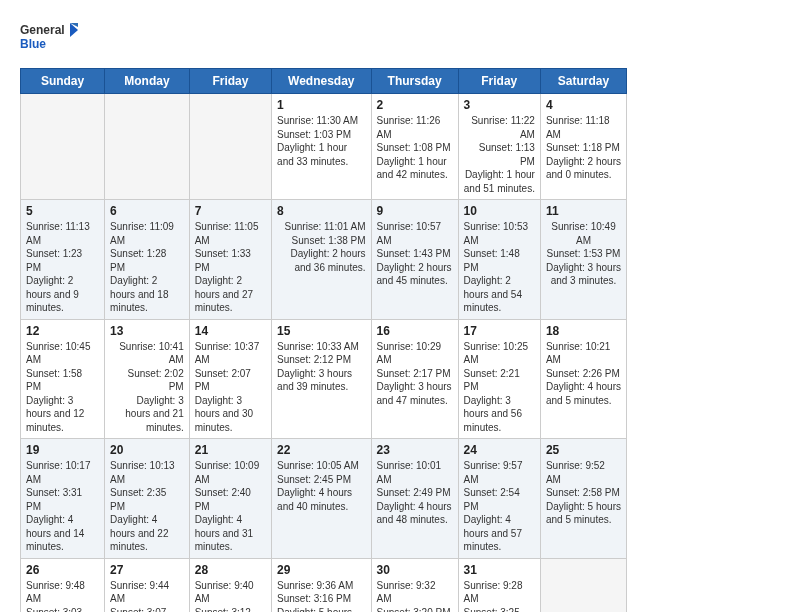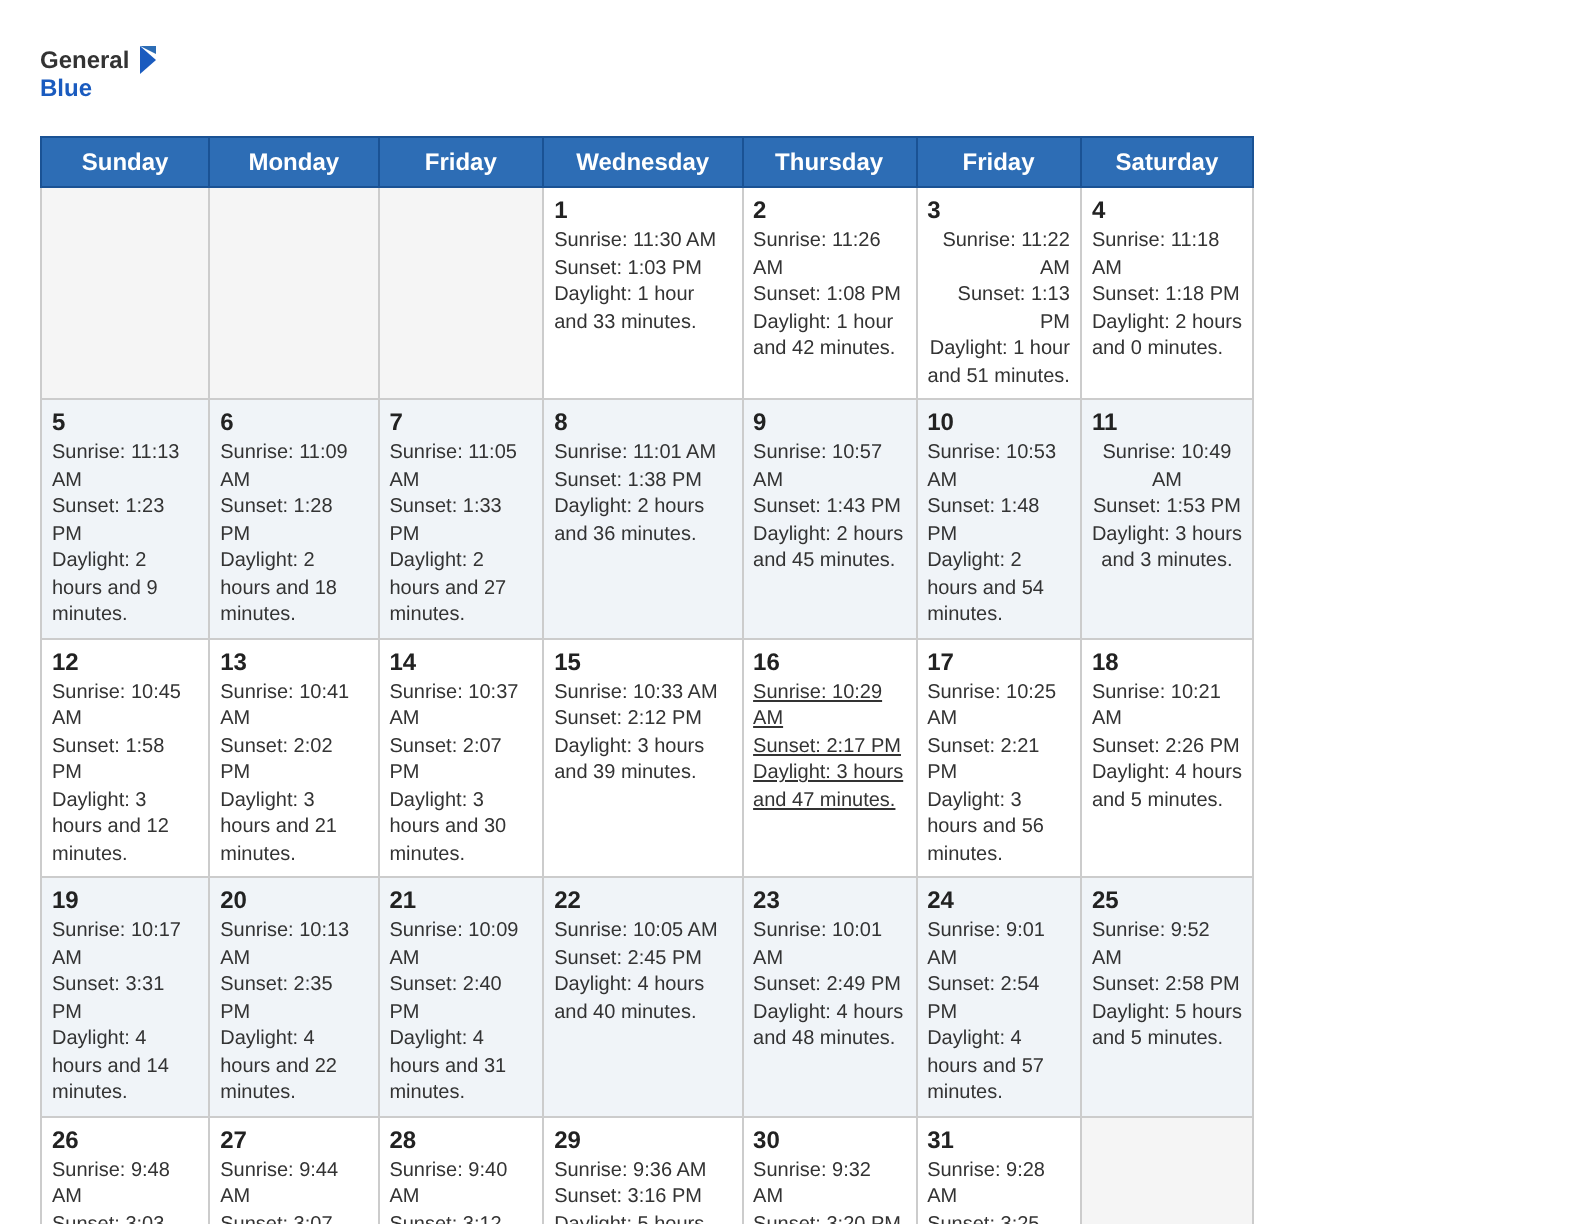--- a/index.html
+++ b/index.html
@@ -159,21 +159,21 @@
 Daylight: 2 hours and 18 minutes.</div>
           </td>
           <td>
             <span class="day-num">7</span>
             <div class="day-info" style="white-space: pre-line;">Sunrise: 11:05 AM
 Sunset: 1:33 PM
 Daylight: 2 hours and 27 minutes.</div>
           </td>
           <td>
             <span class="day-num">8</span>
-            <div class="day-info" style="white-space: pre-line;">Sunrise: 11:01 AM
+            <div class="day-info" style="white-space: pre-line; text-align: right;">Sunrise: 11:01 AM
 Sunset: 1:38 PM
 Daylight: 2 hours and 36 minutes.</div>
           </td>
           <td>
             <span class="day-num">9</span>
             <div class="day-info" style="white-space: pre-line;">Sunrise: 10:57 AM
 Sunset: 1:43 PM
 Daylight: 2 hours and 45 minutes.</div>
           </td>
           <td>
@@ -191,39 +191,39 @@
         </tr>
         <tr>
           <td>
             <span class="day-num">12</span>
             <div class="day-info" style="white-space: pre-line;">Sunrise: 10:45 AM
 Sunset: 1:58 PM
 Daylight: 3 hours and 12 minutes.</div>
           </td>
           <td>
             <span class="day-num">13</span>
-            <div class="day-info" style="white-space: pre-line;">Sunrise: 10:41 AM
+            <div class="day-info" style="white-space: pre-line; text-align: right;">Sunrise: 10:41 AM
 Sunset: 2:02 PM
 Daylight: 3 hours and 21 minutes.</div>
           </td>
           <td>
             <span class="day-num">14</span>
             <div class="day-info" style="white-space: pre-line;">Sunrise: 10:37 AM
 Sunset: 2:07 PM
 Daylight: 3 hours and 30 minutes.</div>
           </td>
           <td>
             <span class="day-num">15</span>
             <div class="day-info" style="white-space: pre-line;">Sunrise: 10:33 AM
 Sunset: 2:12 PM
 Daylight: 3 hours and 39 minutes.</div>
           </td>
           <td>
             <span class="day-num">16</span>
-            <div class="day-info" style="white-space: pre-line; text-decoration: underline;">Sunrise: 10:29 AM
+            <div class="day-info" style="white-space: pre-line;">Sunrise: 10:29 AM
 Sunset: 2:17 PM
 Daylight: 3 hours and 47 minutes.</div>
           </td>
           <td>
             <span class="day-num">17</span>
             <div class="day-info" style="white-space: pre-line;">Sunrise: 10:25 AM
 Sunset: 2:21 PM
 Daylight: 3 hours and 56 minutes.</div>
           </td>
           <td>
@@ -259,21 +259,21 @@
 Daylight: 4 hours and 40 minutes.</div>
           </td>
           <td>
             <span class="day-num">23</span>
             <div class="day-info" style="white-space: pre-line;">Sunrise: 10:01 AM
 Sunset: 2:49 PM
 Daylight: 4 hours and 48 minutes.</div>
           </td>
           <td>
             <span class="day-num">24</span>
-            <div class="day-info" style="white-space: pre-line;">Sunrise: 9:01 AM
+            <div class="day-info" style="white-space: pre-line;">Sunrise: 9:57 AM
 Sunset: 2:54 PM
 Daylight: 4 hours and 57 minutes.</div>
           </td>
           <td>
             <span class="day-num">25</span>
             <div class="day-info" style="white-space: pre-line;">Sunrise: 9:52 AM
 Sunset: 2:58 PM
 Daylight: 5 hours and 5 minutes.</div>
           </td>
         </tr>

